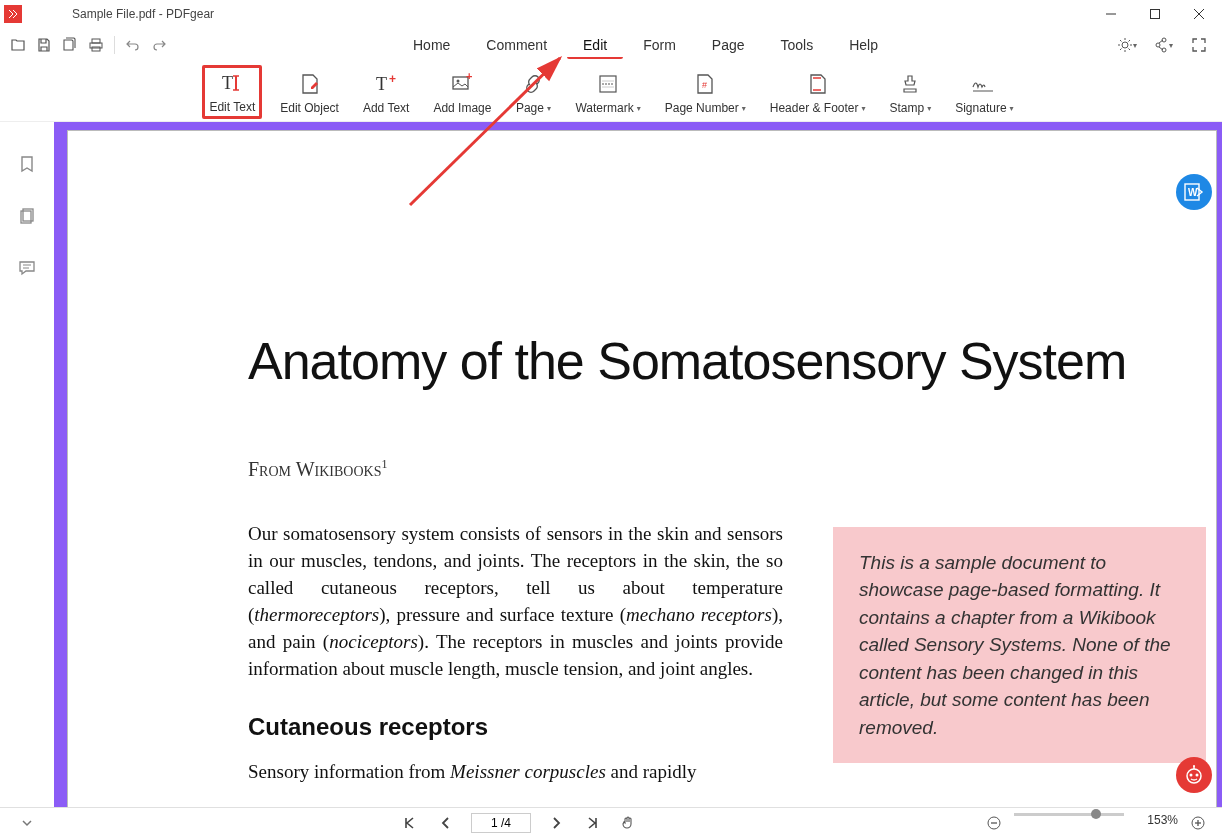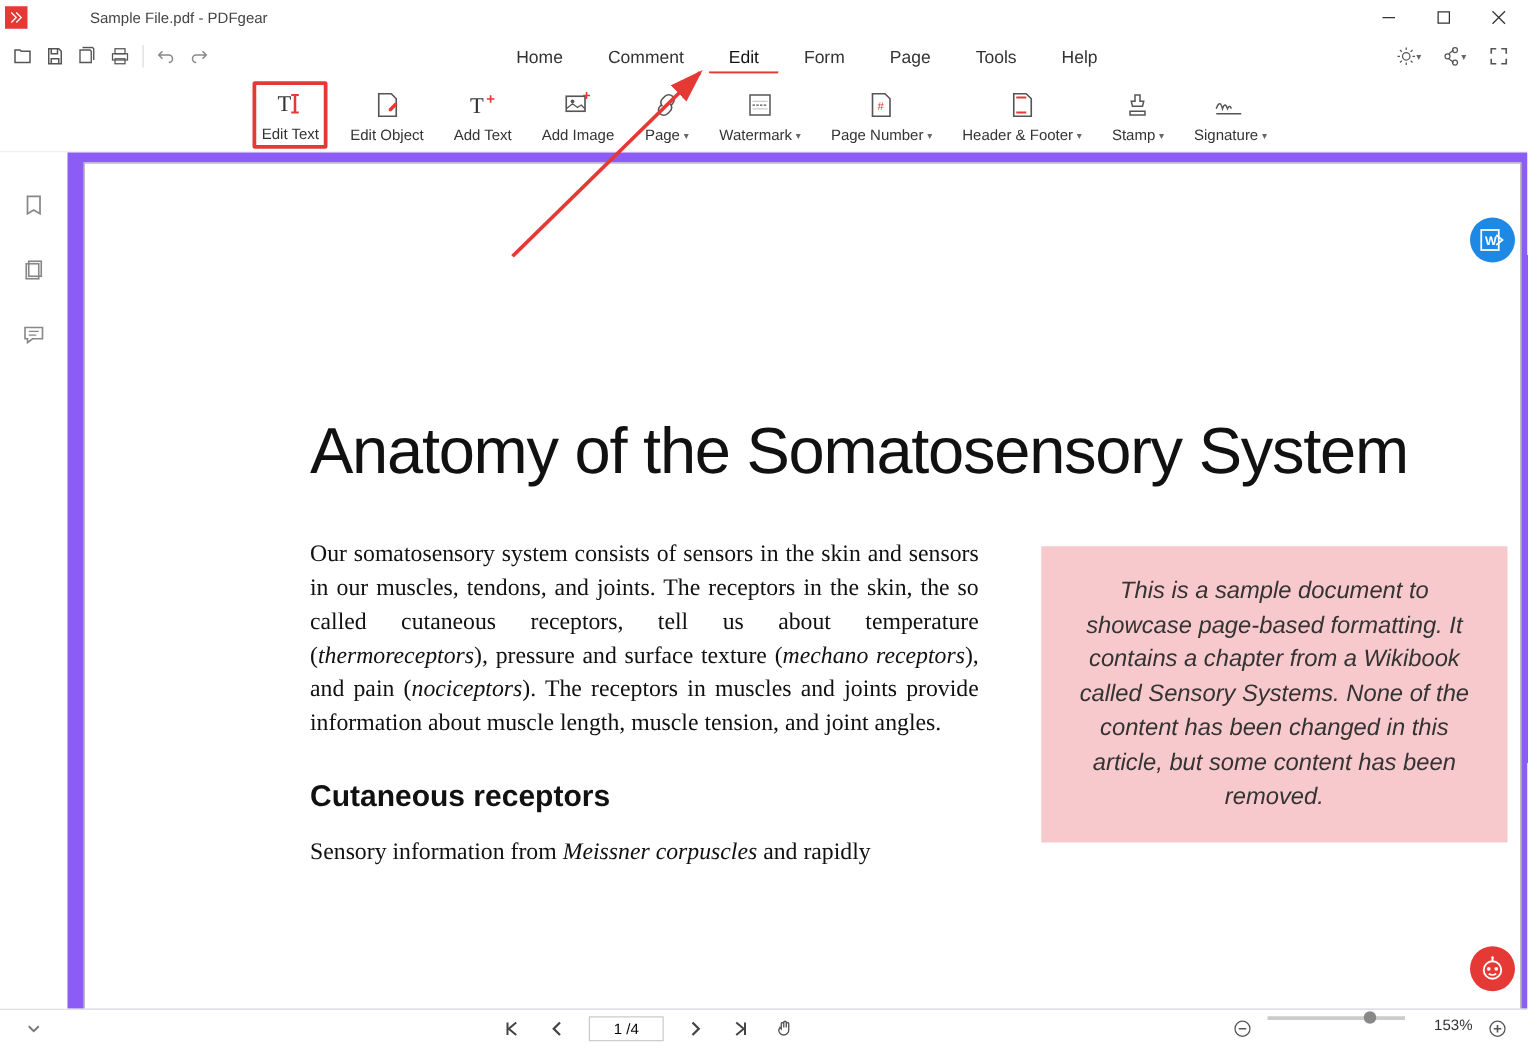--- a/index.html
+++ b/index.html
@@ -41,21 +41,21 @@
   
   .doc-title { font-family: "Segoe UI", Arial, sans-serif; font-size: 52px; font-weight:400; color:#111; padding: 140px 0 0 180px; letter-spacing:-1px; }
   .doc-subtitle { font-family: Georgia, serif; font-size: 20px; padding: 66px 0 0 180px; }
   .doc-subtitle .smallcaps { font-variant: small-caps; }
   .doc-subtitle sup { font-size:12px; }
   .body-cols { display:flex; padding: 40px 10px 0 180px; gap:50px; }
   .col-left { width: 580px; font-family: Georgia, serif; font-size: 19px; line-height:1.42; text-align:justify; color:#111; }
   .col-left p { margin-bottom: 18px; }
   .col-left h3 { font-family: "Segoe UI", Arial, sans-serif; font-size:24px; font-weight:700; margin: 28px 0 14px 0; }
   .col-left em { font-style:italic; }
-  .sidebar-box { width: 400px; background:#f8c9cc; padding: 22px 26px; font-family: "Segoe UI", Arial, sans-serif; font-style:italic; font-size:19px; line-height:1.45; color:#333; margin-top:6px; align-self:flex-start;text-align:center; }
+  .sidebar-box { width: 400px; background:#f8c9cc; padding: 22px 26px; font-family: "Segoe UI", Arial, sans-serif; font-style:italic; font-size:19px; line-height:1.45; color:#333; margin-top:6px; align-self:flex-start; }
   
   
   .arrow-svg { position:absolute; top:50px; left:400px; width:170px; height:160px; pointer-events:none; z-index:10; }
   
   
   .float-btn { position:absolute; right:10px; width:36px; height:36px; border-radius:50%; display:flex;align-items:center;justify-content:center; color:#fff; cursor:pointer; z-index:20; }
   .float-word { top:174px; background:#1e88e5; }
   .float-robot { bottom:44px; background:#e53935; }
   
   
@@ -323,20 +323,23 @@
         <svg width="18" height="18" viewBox="0 0 18 18">
           <path d="M2 3h14v9H8l-4 3v-3H2z" fill="none" stroke="#888" stroke-width="1.3"></path>
           <line x1="5" y1="6" x2="13" y2="6" stroke="#888"></line>
           <line x1="5" y1="9" x2="11" y2="9" stroke="#888"></line>
         </svg>
       </div>
   </div>
   <div class="canvas">
     <div class="page">
       <div class="doc-title">Anatomy of the Somatosensory System</div>
+      <div class="doc-subtitle">
+        <span class="smallcaps">From Wikibooks</span><sup>1</sup>
+      </div>
       <div class="body-cols">
         <div class="col-left">
           <p id="p1">Our somatosensory system consists of sensors in the skin and sensors in our muscles, tendons, and joints. The receptors in the skin, the so called cutaneous receptors, tell us about temperature (<em>thermoreceptors</em>), pressure and surface texture (<em>mechano receptors</em>), and pain (<em>nociceptors</em>). The receptors in muscles and joints provide information about muscle length, muscle tension, and joint angles.</p>
           <h3>Cutaneous receptors</h3>
           <p id="p2">Sensory information from <em>Meissner corpuscles</em> and rapidly</p>
         </div>
         <div class="sidebar-box">This is a sample document to showcase page-based formatting. It contains a chapter from a Wikibook called Sensory Systems. None of the content has been changed in this article, but some content has been removed.</div>
       </div>
     </div>
   </div>

